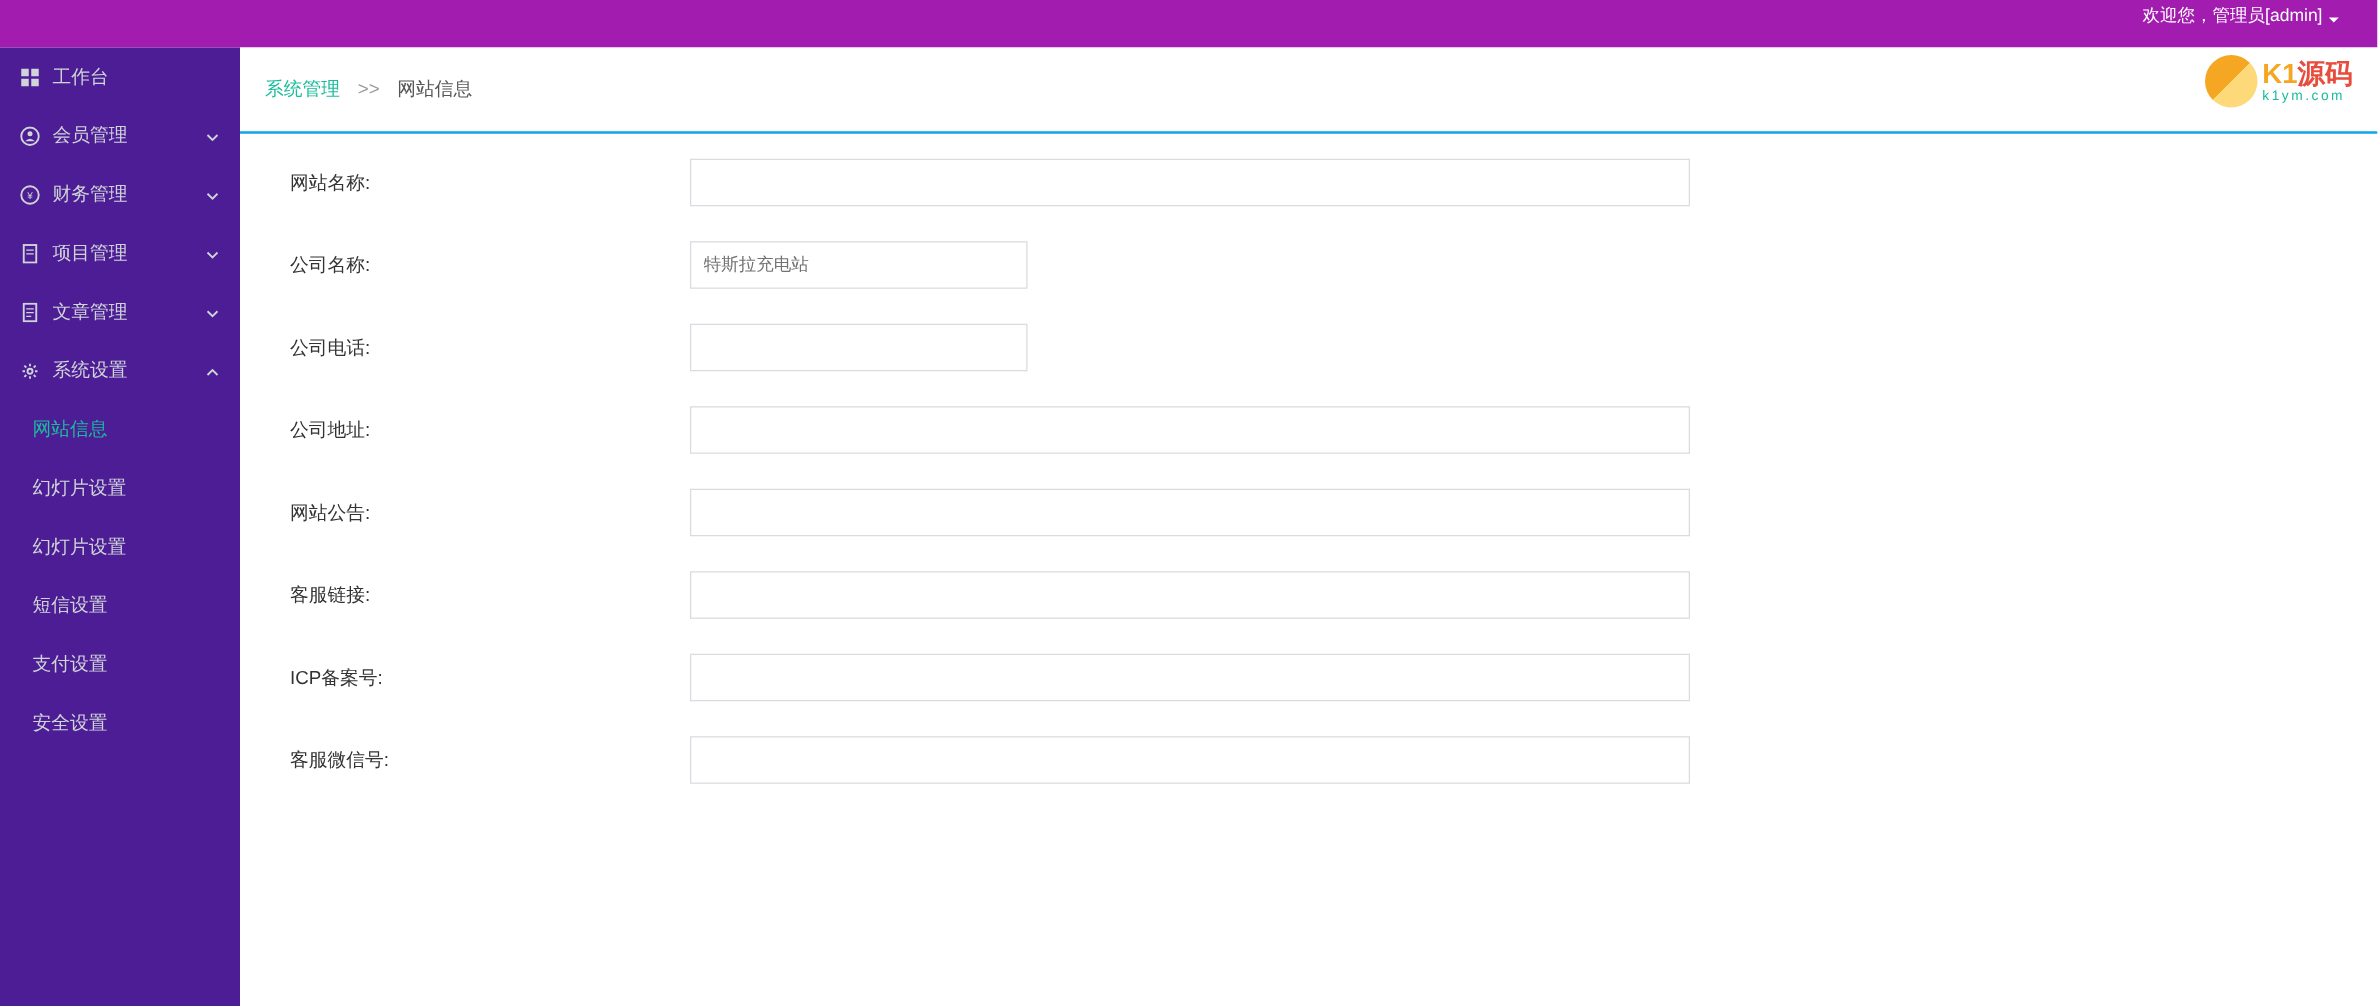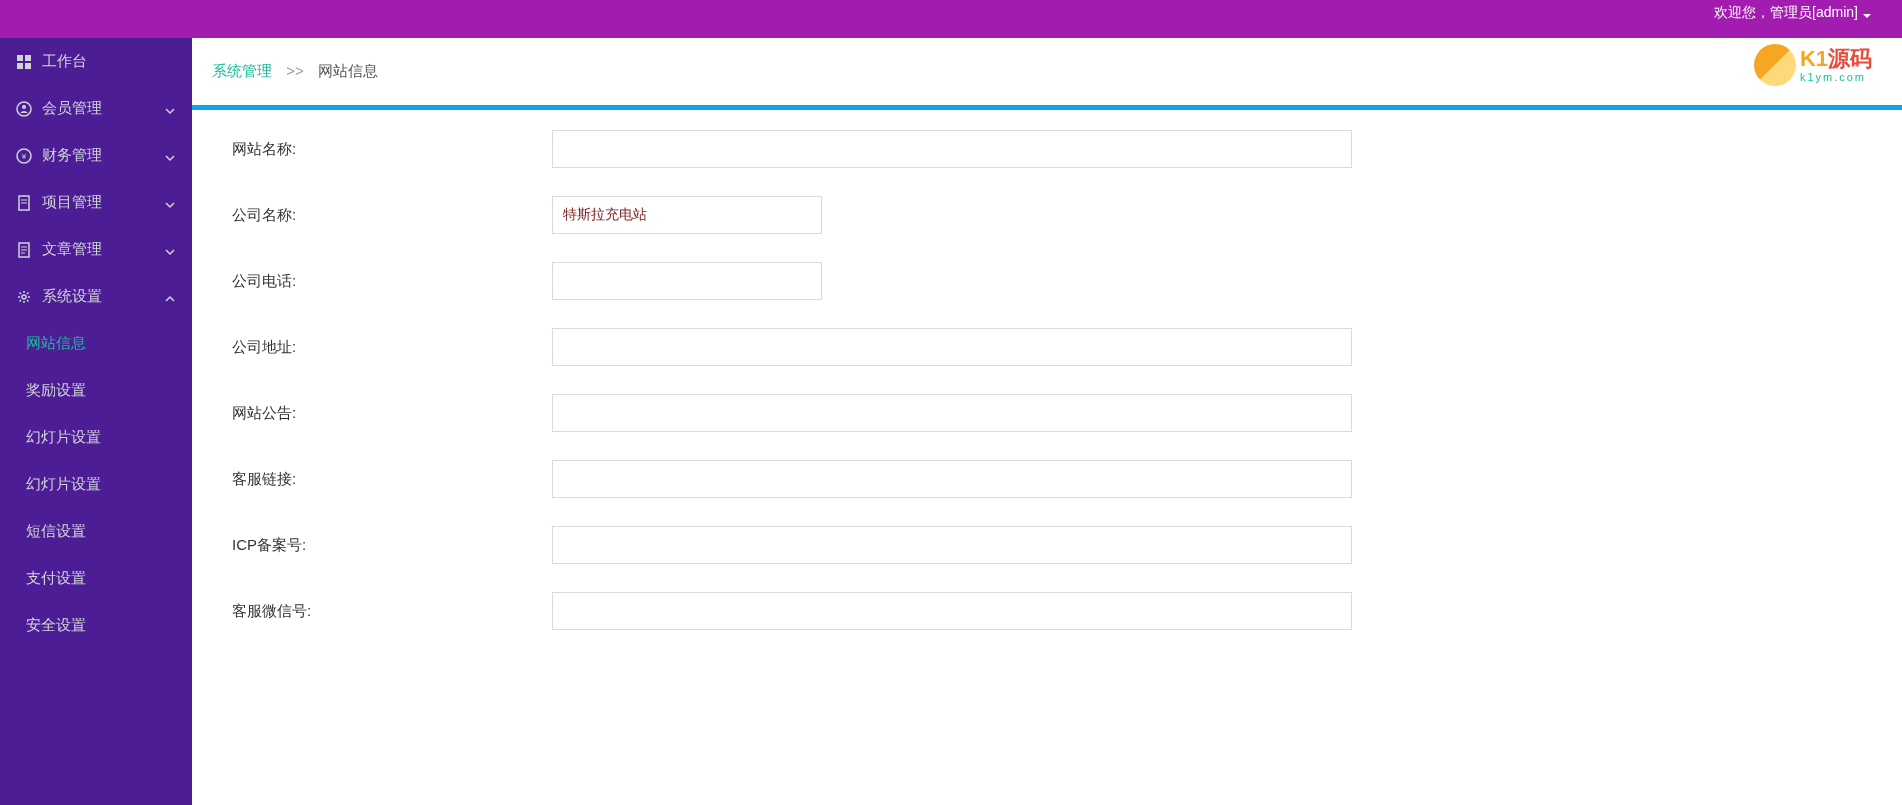--- a/index.html
+++ b/index.html
@@ -94,21 +94,21 @@
   color: #1abc9c;
 }
 .main {
   flex: 1;
   background: #ffffff;
   position: relative;
 }
 .breadcrumb {
   padding: 24px 20px;
   font-size: 15px;
-  border-bottom: 5px solid #0ea5e9;
+  border-bottom: 2px solid #0ea5e9;
   margin-bottom: 10px;
 }
 .breadcrumb .bc-link {
   color: #1abc9c;
 }
 .breadcrumb .bc-sep {
   color: #999;
   margin: 0 10px;
 }
 .breadcrumb .bc-current {
@@ -128,33 +128,33 @@
   text-align: left;
   padding-right: 14px;
   color: #333;
   font-size: 15px;
 }
 .form-input {
   height: 38px;
   border: 1px solid #d8dce0;
   padding: 0 10px;
   font-size: 14px;
-  color: #7f1d1d;
+  color: #737373;
   outline: none;
 }
 .input-wide {
   width: 800px;
 }
 .input-narrow {
   width: 270px;
 }
 .logo {
   position: absolute;
   top: 6px;
-  right: 30px;
+  right: 20px;
   display: flex;
   align-items: center;
   gap: 4px;
 }
 .logo-circle {
   width: 42px;
   height: 42px;
   border-radius: 50%;
   background: linear-gradient(135deg, #f5a623 0%, #f5a623 50%, #fdd97a 50%, #fdd97a 100%);
 }
@@ -295,23 +295,20 @@
         <svg viewBox="0 0 12 12">
             <path d="M2 8 L6 4 L10 8" fill="none" stroke="#d0d4d8" stroke-width="1.5"></path>
           </svg>
       </span>
     </div>
 
     <div class="sub-item active">
       <span>网站信息</span>
     </div>
     <div class="sub-item">
-      <span>奖励设置</span>
-    </div>
-    <div class="sub-item">
       <span>幻灯片设置</span>
     </div>
     <div class="sub-item">
       <span>幻灯片设置</span>
     </div>
     <div class="sub-item">
       <span>短信设置</span>
     </div>
     <div class="sub-item">
       <span>支付设置</span>

